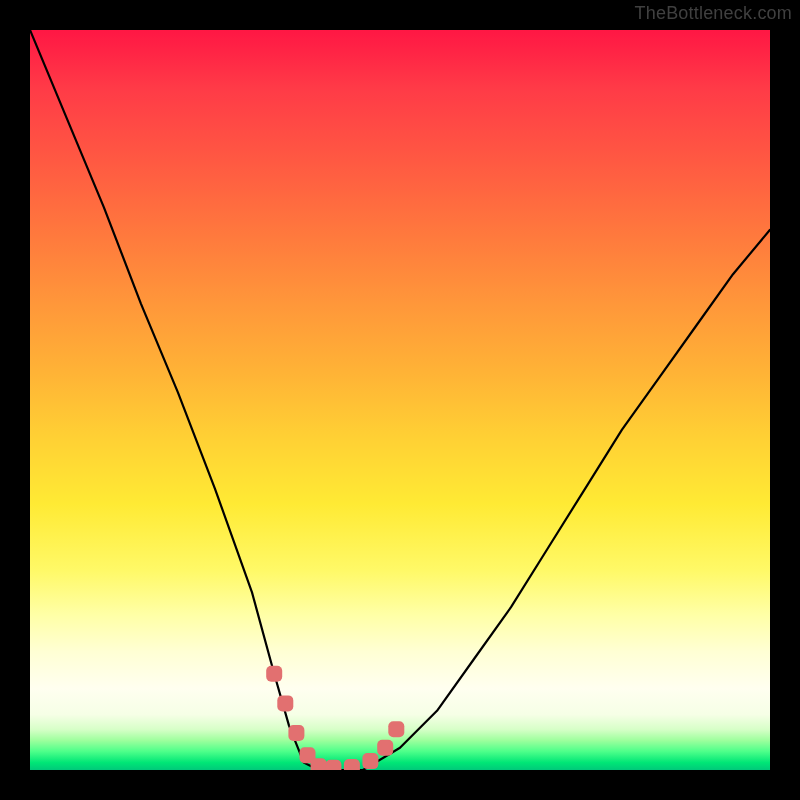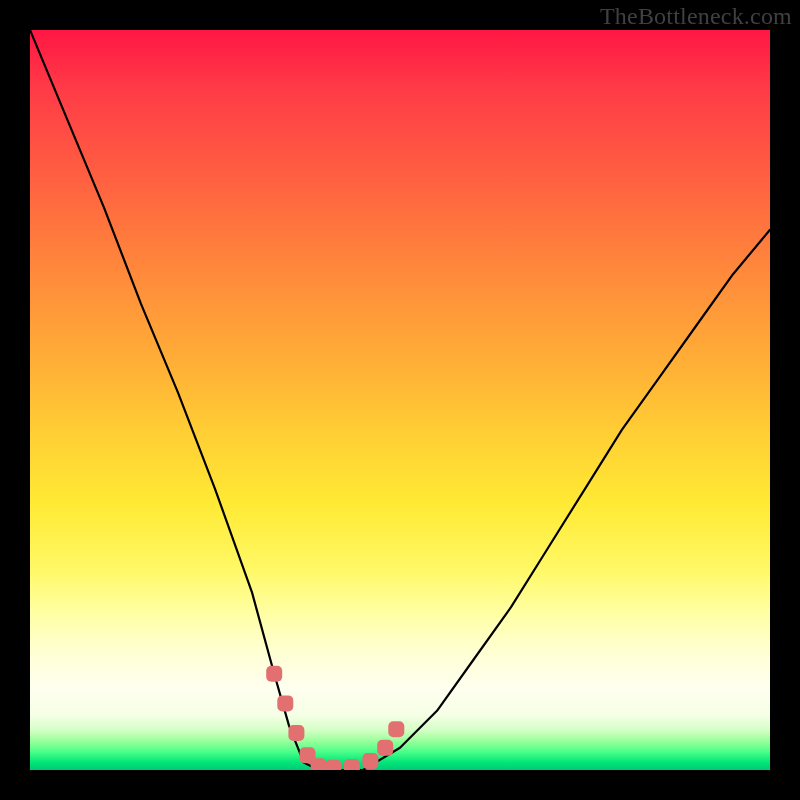--- a/index.html
+++ b/index.html
@@ -53,24 +53,23 @@
     left: 0;
     top: 0;
     width: 100%;
     height: 100%;
   }
   .attribution {
     position: absolute;
     top: 3px;
     right: 8px;
     color: #404040;
-    font-size: 24px;
+    font-size: 18px;
     font-weight: 500;
     letter-spacing: 0.2px;
-    font-family: Liberation Serif, serif;
   }
 </style>
 </head>
 <body>
 
 <div class="attribution">TheBottleneck.com</div>
 
 <div class="frame">
 
   <div class="gradient"></div>

